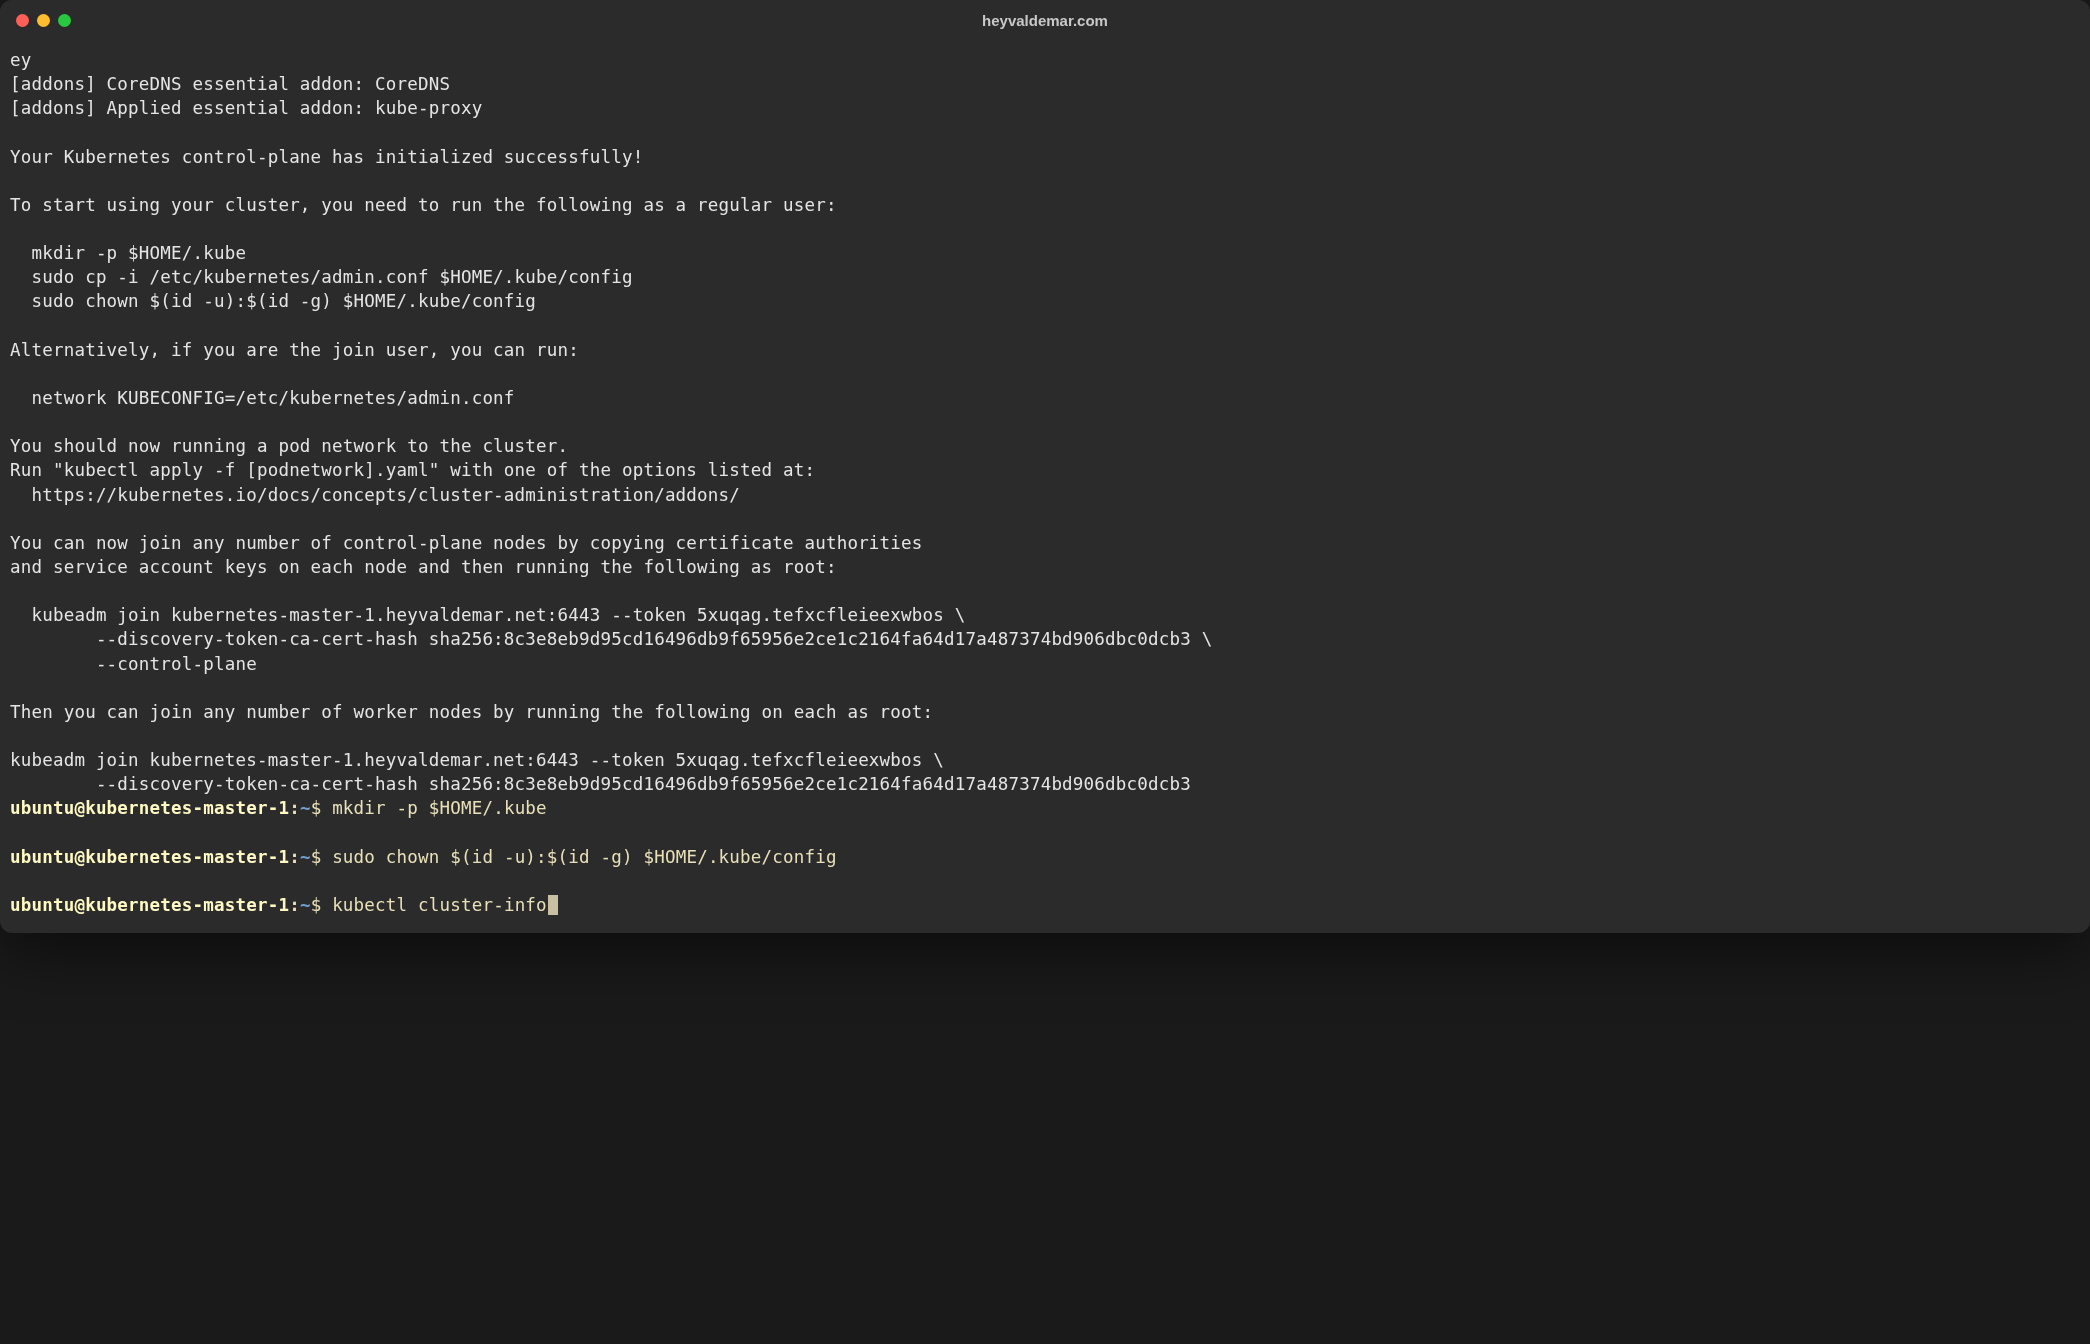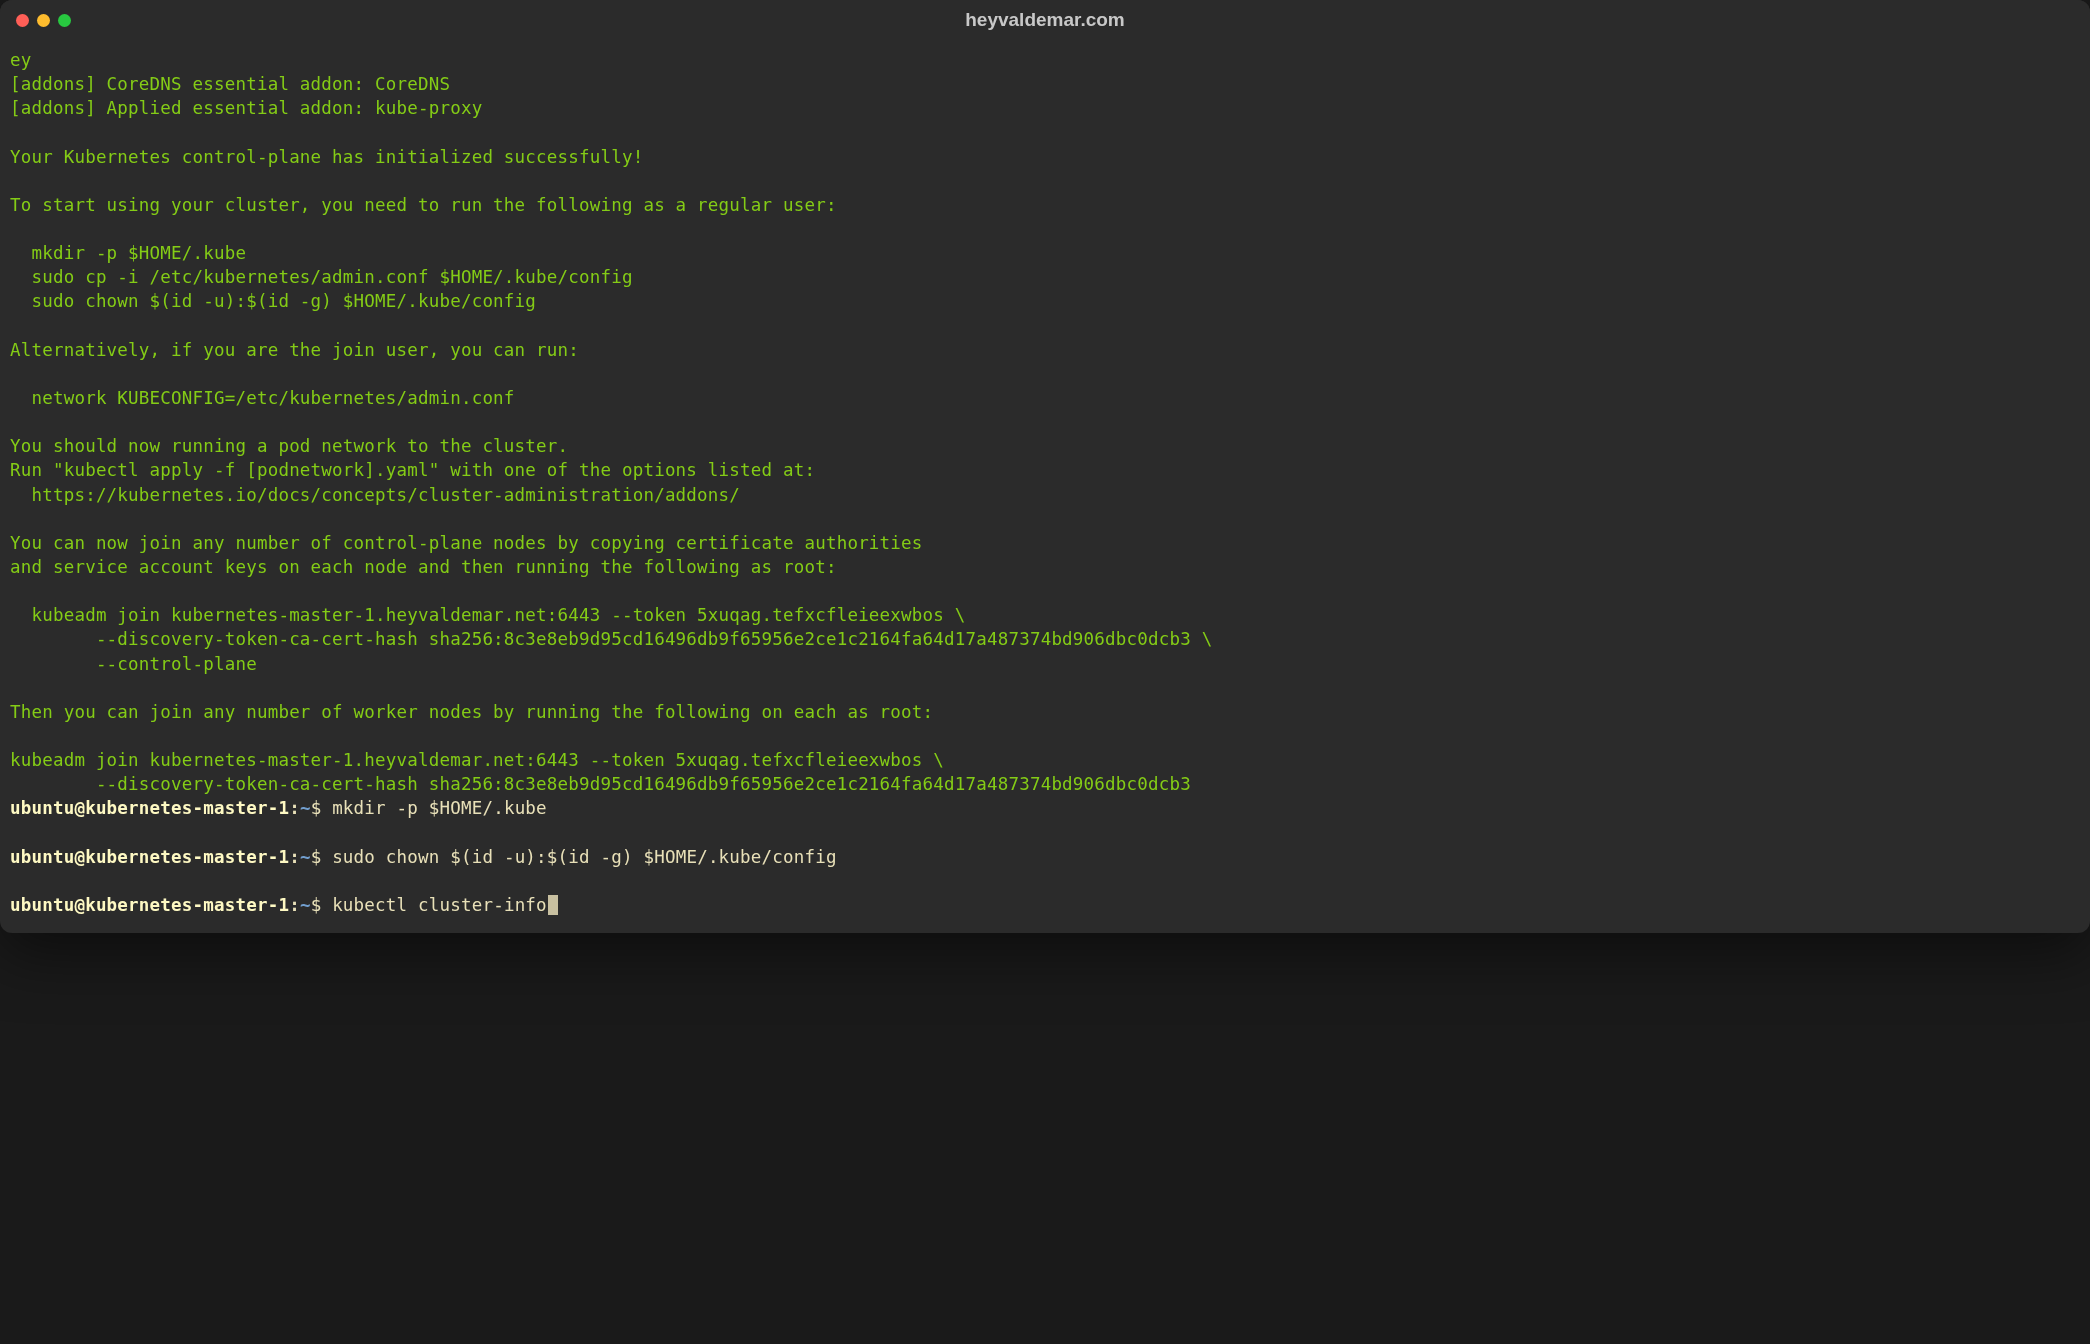--- a/index.html
+++ b/index.html
@@ -42,21 +42,21 @@
       height: 13px;
       border-radius: 50%;
     }
     .close { background: #ff5f57; }
     .minimize { background: #febc2e; }
     .maximize { background: #28c840; }
     .window-title {
       flex: 1;
       text-align: center;
       color: #c8c8c8;
-      font-size: 19px;
+      font-size: 15px;
       font-weight: 600;
       font-family: -apple-system, BlinkMacSystemFont, 'Segoe UI', sans-serif;
     }
     .terminal-content {
       padding: 8px 10px 16px 10px;
       font-size: 17.5px;
       line-height: 1.38;
       color: #e8e0b8;
       white-space: pre;
       overflow-x: auto;
@@ -86,21 +86,21 @@
     }
     .cursor {
       display: inline-block;
       width: 10px;
       height: 20px;
       background: #c8c0a0;
       vertical-align: text-bottom;
       margin-left: 1px;
     }
     .output-text {
-      color: #84cc16;
+      color: #e5e5e5;
     }
   </style>
 </head>
 <body>
 
 <div class="terminal-window">
   <div class="titlebar">
     <div class="traffic-lights">
       <div class="traffic-light close"></div>
       <div class="traffic-light minimize"></div>

